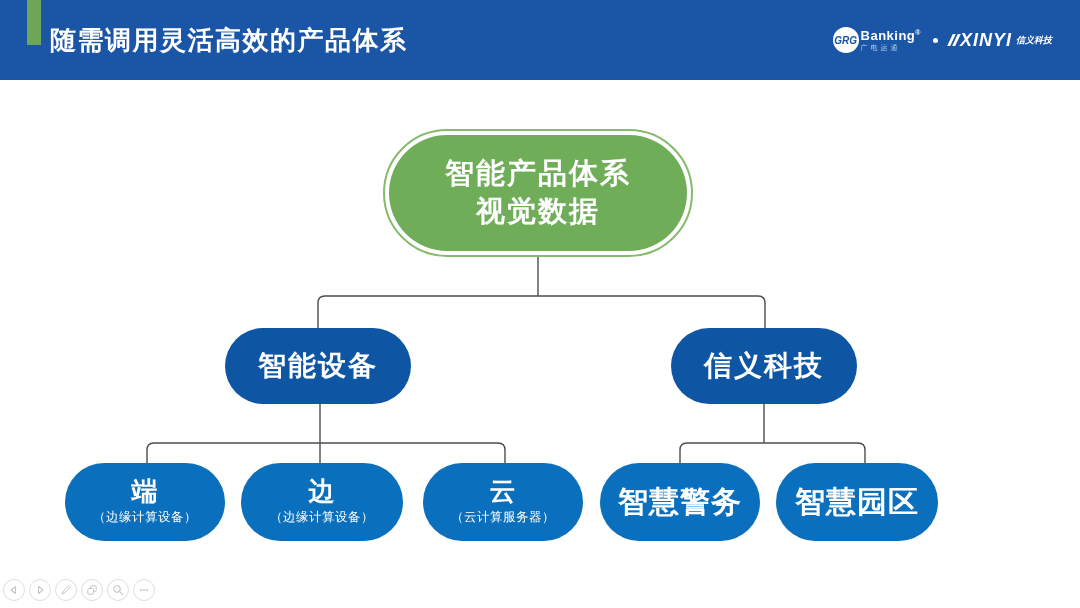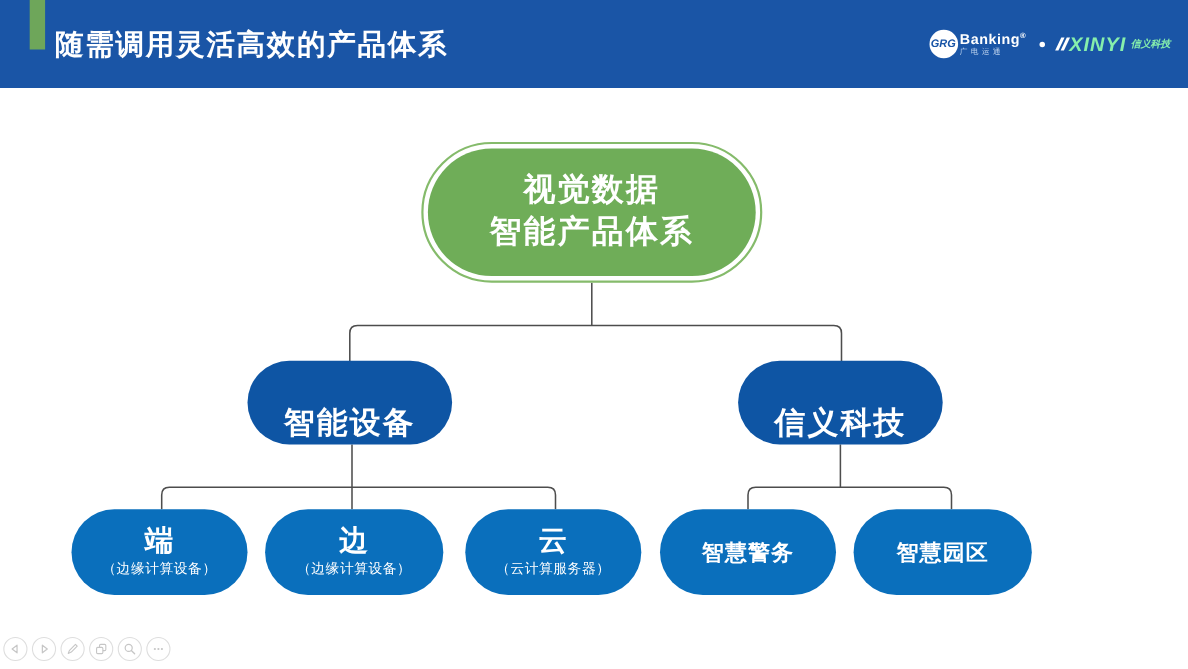--- a/index.html
+++ b/index.html
@@ -8,63 +8,63 @@
     background:#ffffff;
     font-family:"Liberation Sans","DejaVu Sans",sans-serif;
   }
   
   .header{position:absolute;left:0;top:0;width:1080px;height:80px;background:#1A55A6;}
   .accent-bar{position:absolute;left:27px;top:0;width:14px;height:45px;background:#6EA65A;}
   .header-title{
     position:absolute;left:50px;top:0;height:80px;display:flex;align-items:center;
     color:#ffffff;font-size:26px;font-weight:bold;letter-spacing:1.5px;white-space:nowrap;
   }
-  .logos{position:absolute;right:16px;top:0;height:80px;display:flex;align-items:center;}
+  .logos{position:absolute;right:28px;top:0;height:80px;display:flex;align-items:center;}
   .grg-logo{display:flex;align-items:center;}
   .grg-circle{
     width:26px;height:26px;border-radius:50%;background:#ffffff;color:#1A55A6;
     font-size:10px;font-weight:bold;font-style:italic;display:flex;align-items:center;justify-content:center;
     flex:0 0 auto;
   }
   .grg-text{display:flex;flex-direction:column;line-height:1;margin-left:2px;}
   .grg-name-row{color:#ffffff;font-size:13px;font-weight:bold;letter-spacing:0.5px;}
   .grg-reg{font-size:7px;vertical-align:super;}
   .grg-sub{color:#BCD2EE;font-size:7px;letter-spacing:3px;margin-top:2px;}
   .sep-dot{width:5px;height:5px;border-radius:50%;background:#ffffff;margin:0 12px;flex:0 0 auto;}
-  .xinyi-logo{display:flex;align-items:center;color:#86efac;}
+  .xinyi-logo{display:flex;align-items:center;color:#ffffff;}
   .xinyi-slashes{display:flex;gap:2px;margin-right:2px;}
   .xinyi-slashes i{display:block;width:3px;height:12px;background:#ffffff;transform:skewX(-25deg);}
   .xinyi-name{font-style:italic;font-weight:bold;font-size:18px;letter-spacing:1px;}
   .xinyi-sub{font-size:9px;font-weight:bold;margin-left:4px;font-style:italic;}
   
   .connectors{position:absolute;left:0;top:0;pointer-events:none;}
   .root-node{
     position:absolute;left:383px;top:129px;width:310px;height:128px;
     border:2px solid #85BB6B;border-radius:70px;background:#ffffff;
     padding:4px;box-sizing:border-box;
   }
   .root-inner{
     width:100%;height:100%;background:#6FAD58;border-radius:60px;
     display:flex;flex-direction:column;align-items:center;justify-content:center;
     color:#ffffff;font-weight:bold;font-size:29px;line-height:1.3;letter-spacing:2px;
   }
   .pill{
     position:absolute;top:328px;height:76px;background:#0E55A4;border-radius:40px;
     color:#ffffff;font-weight:bold;font-size:28px;letter-spacing:2px;
-    display:flex;align-items:flex-end;justify-content:center;
+    display:flex;align-items:center;justify-content:center;
   }
   .pill-devices{left:225px;width:186px;}
   .pill-industry{left:671px;width:186px;}
   .leaf{
     position:absolute;top:463px;height:78px;background:#0A6FBC;border-radius:39px;
     color:#ffffff;display:flex;flex-direction:column;align-items:center;justify-content:center;
   }
   .leaf-title{font-size:26px;font-weight:bold;line-height:1.05;letter-spacing:1px;}
   .leaf-sub{font-size:12.5px;margin-top:3px;letter-spacing:0.5px;}
-  .leaf-label{font-size:20px;font-weight:bold;letter-spacing:1px;}
+  .leaf-label{font-size:30px;font-weight:bold;letter-spacing:1px;}
   .leaf-duan{left:65px;width:160px;}
   .leaf-bian{left:241px;width:162px;}
   .leaf-yun{left:423px;width:160px;}
   .leaf-police{left:600px;width:160px;}
   .leaf-park{left:776px;width:162px;}
   
   .toolbar{position:absolute;left:3px;top:579px;display:flex;gap:4px;}
   .tool-btn{
     width:22px;height:22px;border:1px solid #dedede;border-radius:50%;background:#ffffff;
     display:flex;align-items:center;justify-content:center;box-sizing:border-box;cursor:pointer;
@@ -103,22 +103,22 @@
     <path d="M318 330 L318 303 Q318 296 325 296 L758 296 Q765 296 765 303 L765 330"></path>
     <path d="M320 404 L320 463"></path>
     <path d="M147 463 L147 450 Q147 443 154 443 L498 443 Q505 443 505 450 L505 463"></path>
     <path d="M764 404 L764 443"></path>
     <path d="M680 463 L680 450 Q680 443 687 443 L858 443 Q865 443 865 450 L865 463"></path>
   </g>
 </svg>
 
 <div class="root-node">
   <div class="root-inner">
+    <span>智能产品体系</span>
     <span>视觉数据</span>
-    <span>智能产品体系</span>
   </div>
 </div>
 
 <div class="pill pill-devices">
   <span>智能设备</span>
 </div>
 <div class="pill pill-industry">
   <span>信义科技</span>
 </div>
 

